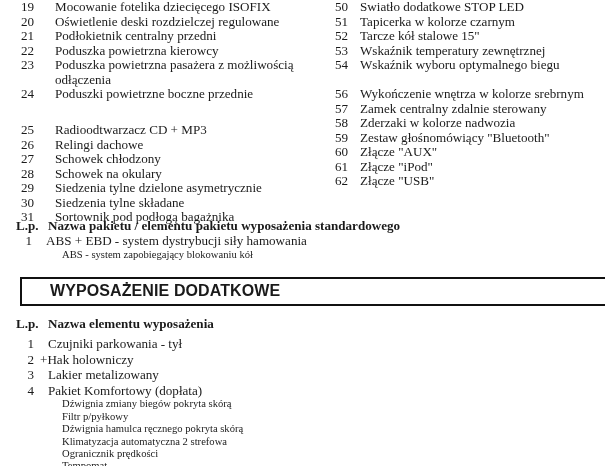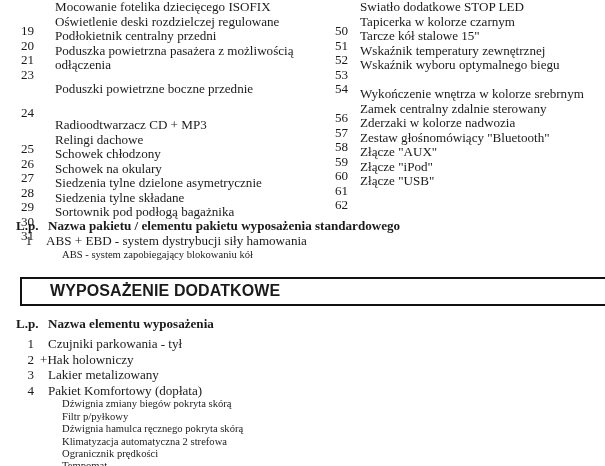--- a/index.html
+++ b/index.html
@@ -42,21 +42,20 @@
     font-size: 13.1px;
     line-height: 14.5px;
     height: 14.5px;
   }
   .eq-row.tall { height: auto; }
   .eq-num {
     width: 22px;
     flex: 0 0 22px;
     text-align: left;
     font-size: 13.1px;
-    margin-top: 24px;
   }
   .eq-num.r { text-align: right; width: 18px; flex: 0 0 18px; }
   .eq-name {
     flex: 1 1 auto;
     padding-left: 12px;
     font-size: 13.1px;
   }
   .eq-spacer { height: 14.5px; }
   .eq-spacer.half { height: 7px; }
 
@@ -155,20 +154,24 @@
         <span class="eq-name">Mocowanie fotelika dziecięcego ISOFIX</span>
       </div>
       <div class="eq-row">
         <span class="eq-num">20</span>
         <span class="eq-name">Oświetlenie deski rozdzielczej regulowane</span>
       </div>
       <div class="eq-row">
         <span class="eq-num">21</span>
         <span class="eq-name">Podłokietnik centralny przedni</span>
       </div>
+      <div class="eq-row">
+        <span class="eq-num">22</span>
+        <span class="eq-name">Poduszka powietrzna kierowcy</span>
+      </div>
       <div class="eq-row tall">
         <span class="eq-num">23</span>
         <span class="eq-name">Poduszka powietrzna pasażera z możliwością odłączenia</span>
       </div>
       <div class="eq-row">
         <span class="eq-num">24</span>
         <span class="eq-name">Poduszki powietrzne boczne przednie</span>
       </div>
 
       <div class="eq-spacer"></div>

